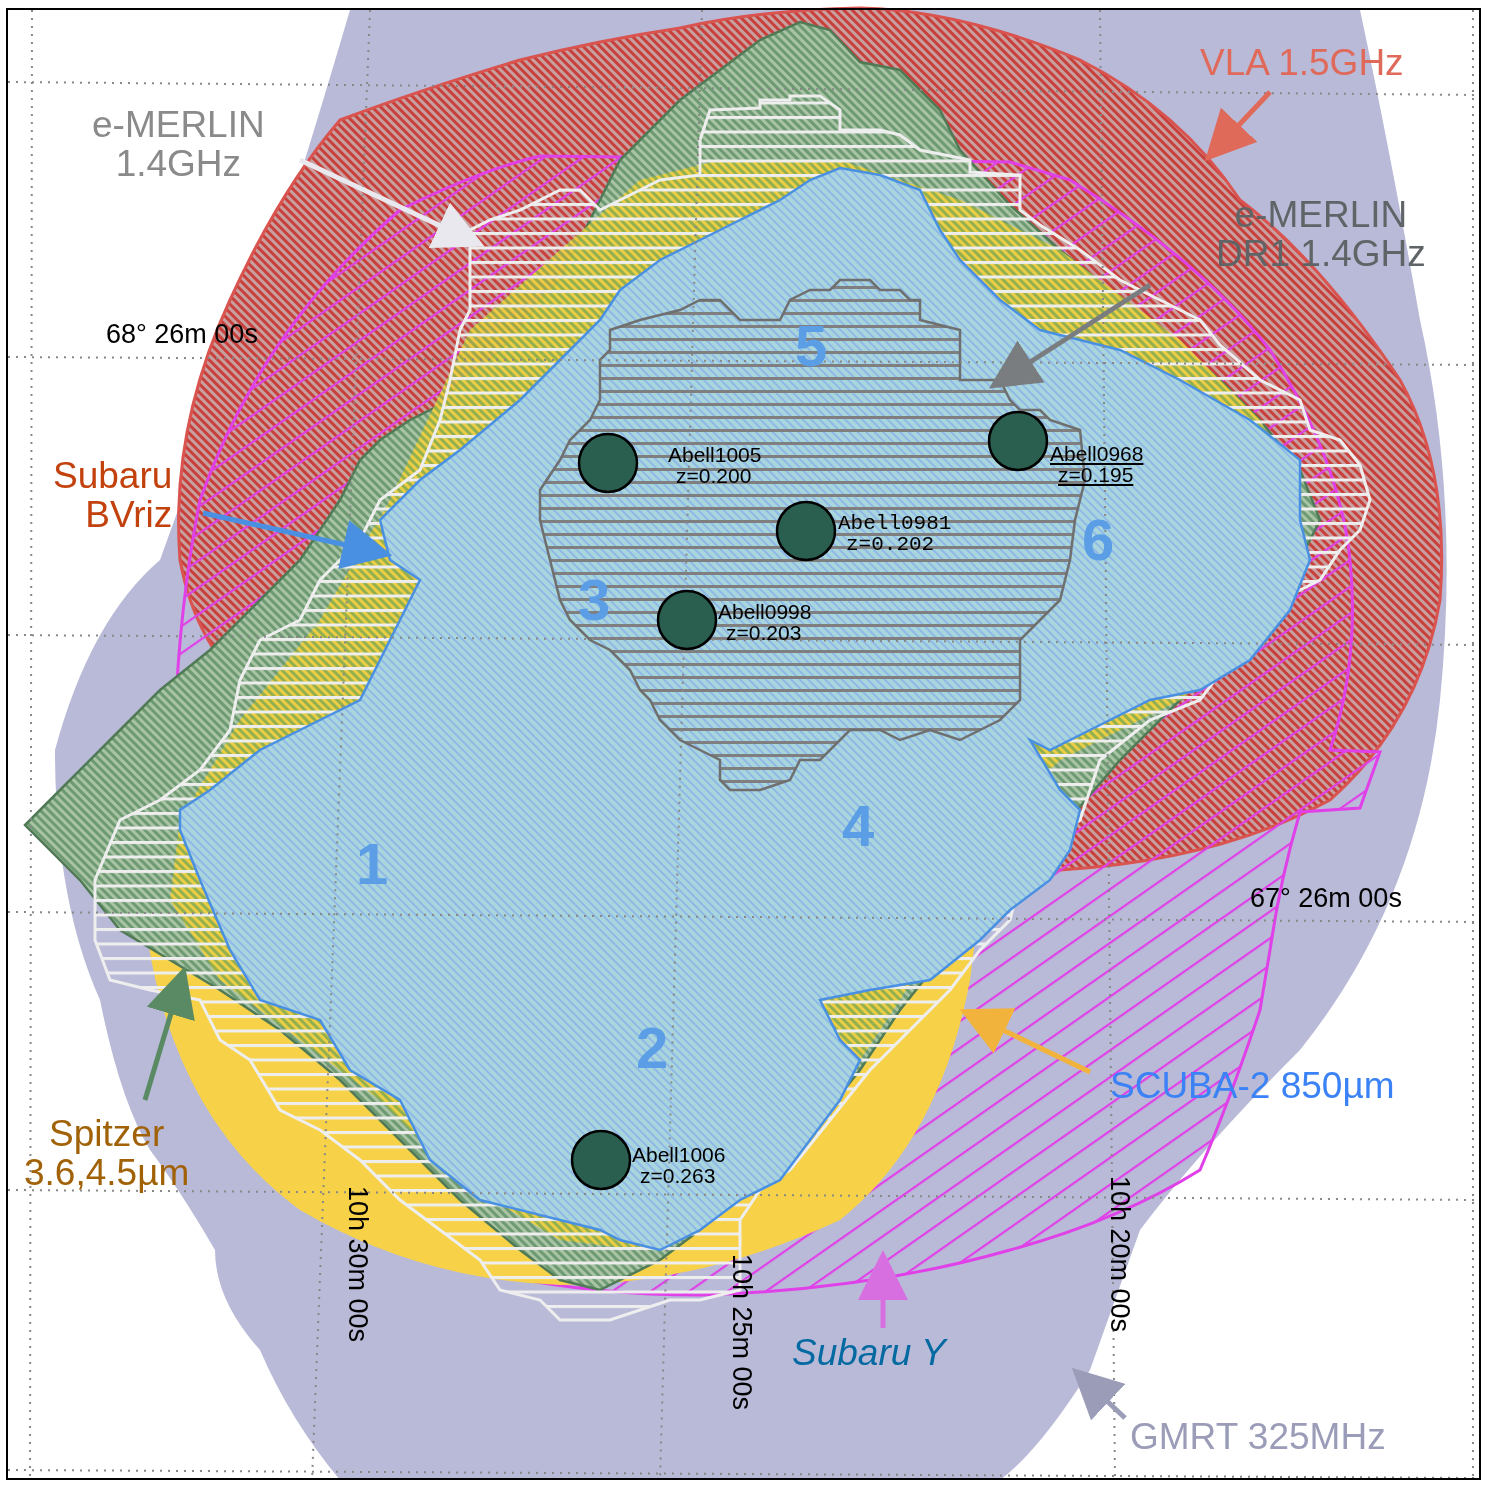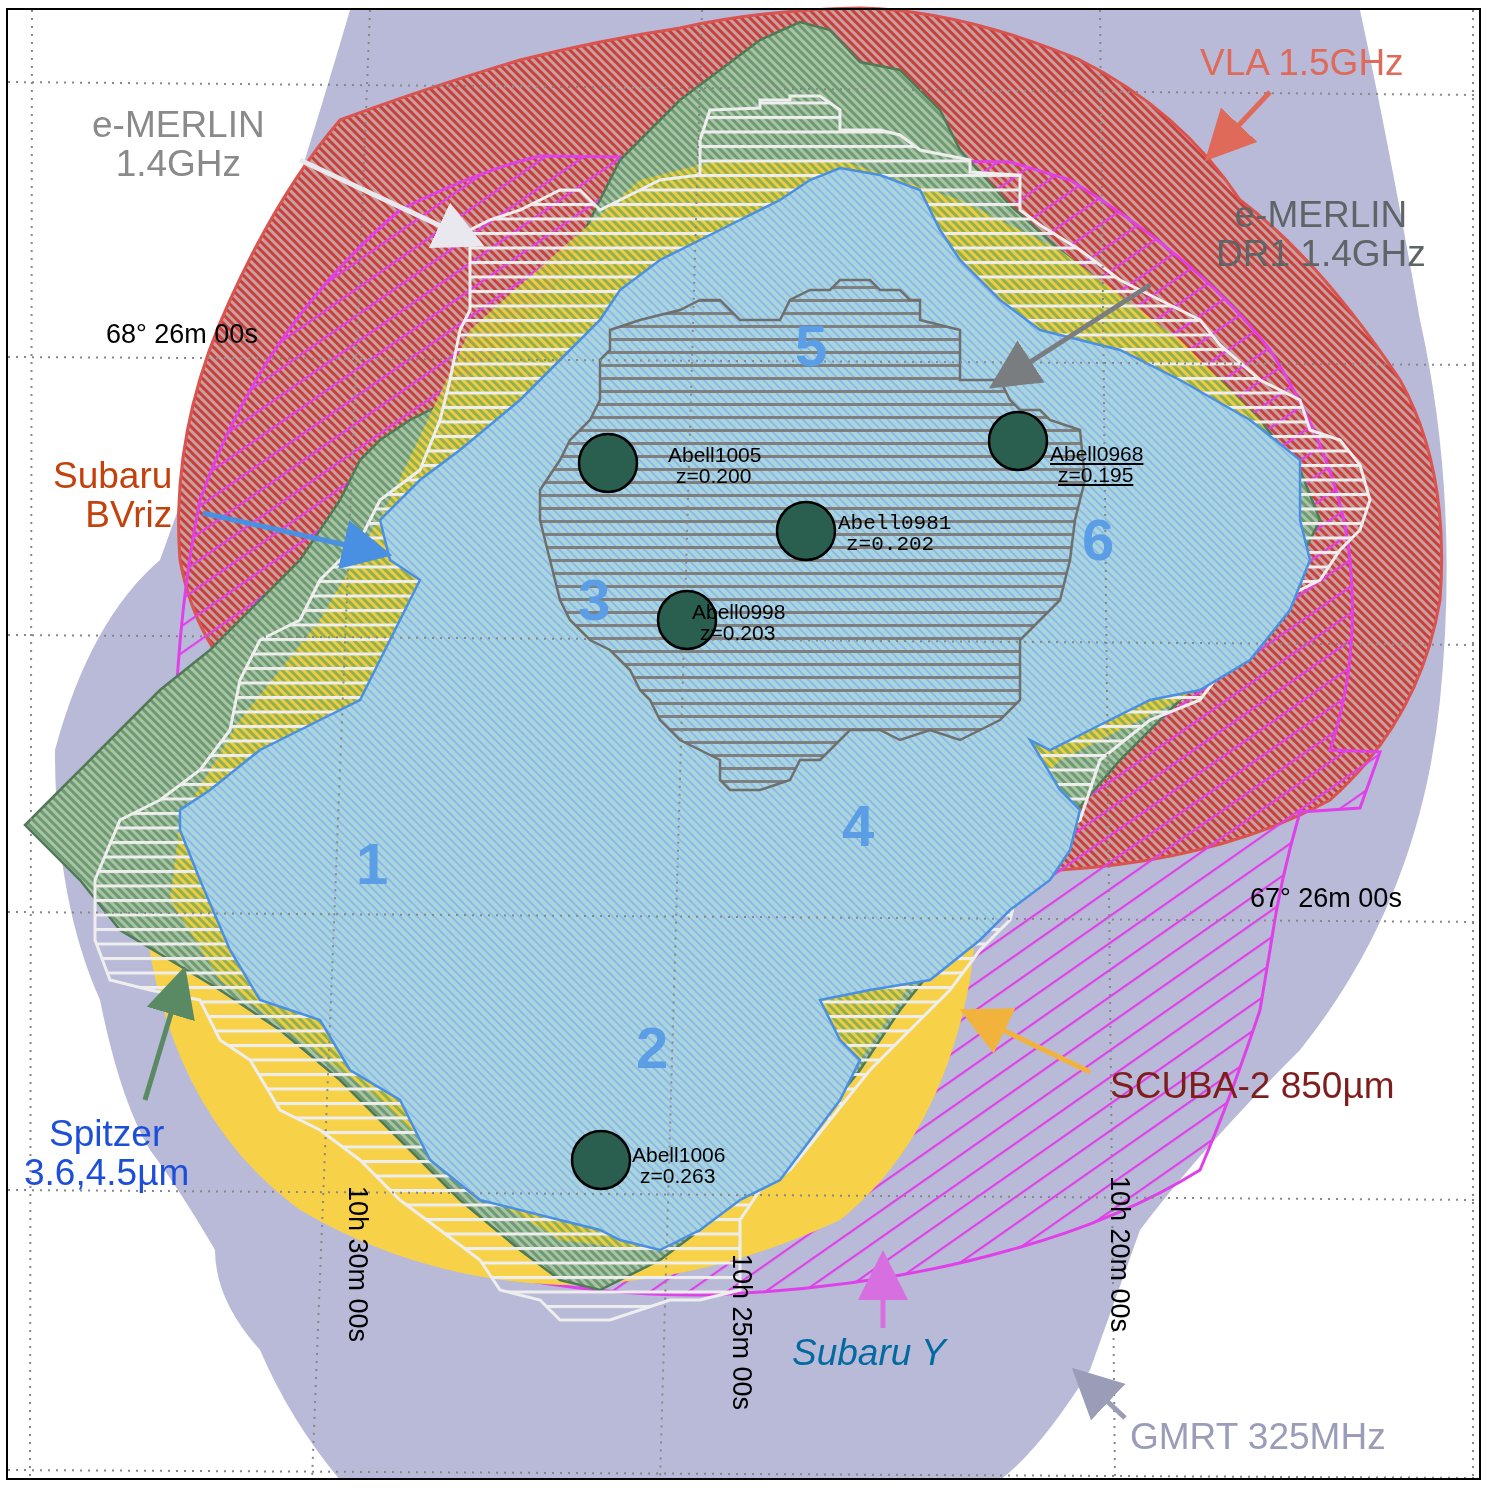--- a/index.html
+++ b/index.html
@@ -134,25 +134,25 @@
   <span style="display:block">1.4GHz</span>
 </div>
 <div class="lbl big" style="left:1216px;top:196px;color:#5f6466;text-align:center;">
   <span style="display:block">e-MERLIN</span>
   <span style="display:block">DR1 1.4GHz</span>
 </div>
 <div class="lbl big" style="left:53px;top:457px;color:#c2410c;text-align:right;">
   <span style="display:block">Subaru</span>
   <span style="display:block" class="it">BVriz</span>
 </div>
-<div class="lbl big" style="left:24px;top:1115px;color:#1d4ed8;text-align:center;">
+<div class="lbl big" style="left:24px;top:1115px;color:#a16207;text-align:center;">
   <span style="display:block" class="it">Spitzer</span>
   <span style="display:block">3.6,4.5µm</span>
 </div>
-<div class="lbl big" style="left:1110px;top:1067px;color:#7f1d1d;">
+<div class="lbl big" style="left:1110px;top:1067px;color:#3b82f6;">
   <span>SCUBA-2 850µm</span>
 </div>
 <div class="lbl big" style="left:792px;top:1334px;color:#0369a1;font-style:italic;">
   <span>Subaru Y</span>
 </div>
 <div class="lbl big" style="left:1130px;top:1418px;color:#9a9cb8;text-align:right;">
   <span>GMRT 325MHz</span>
 </div>
 
 <div class="lbl coord" style="left:106px;top:320px;">68° 26m 00s</div>
@@ -173,20 +173,20 @@
   <span style="padding-left:8px">z=0.200</span>
 </div>
 <div class="lbl cl" style="left:1050px;top:443px;text-decoration:underline;">
   <span>Abell0968</span>
   <span style="padding-left:8px">z=0.195</span>
 </div>
 <div class="lbl cl" style="left:838px;top:513px;font-family:Liberation Mono, monospace;">
   <span>Abell0981</span>
   <span style="padding-left:8px">z=0.202</span>
 </div>
-<div class="lbl cl" style="left:692px;top:601px;">
+<div class="lbl cl" style="left:718px;top:601px;">
   <span>Abell0998</span>
   <span style="padding-left:8px">z=0.203</span>
 </div>
 <div class="lbl cl" style="left:632px;top:1144px;">
   <span>Abell1006</span>
   <span style="padding-left:8px">z=0.263</span>
 </div>
 
 </body></html>

